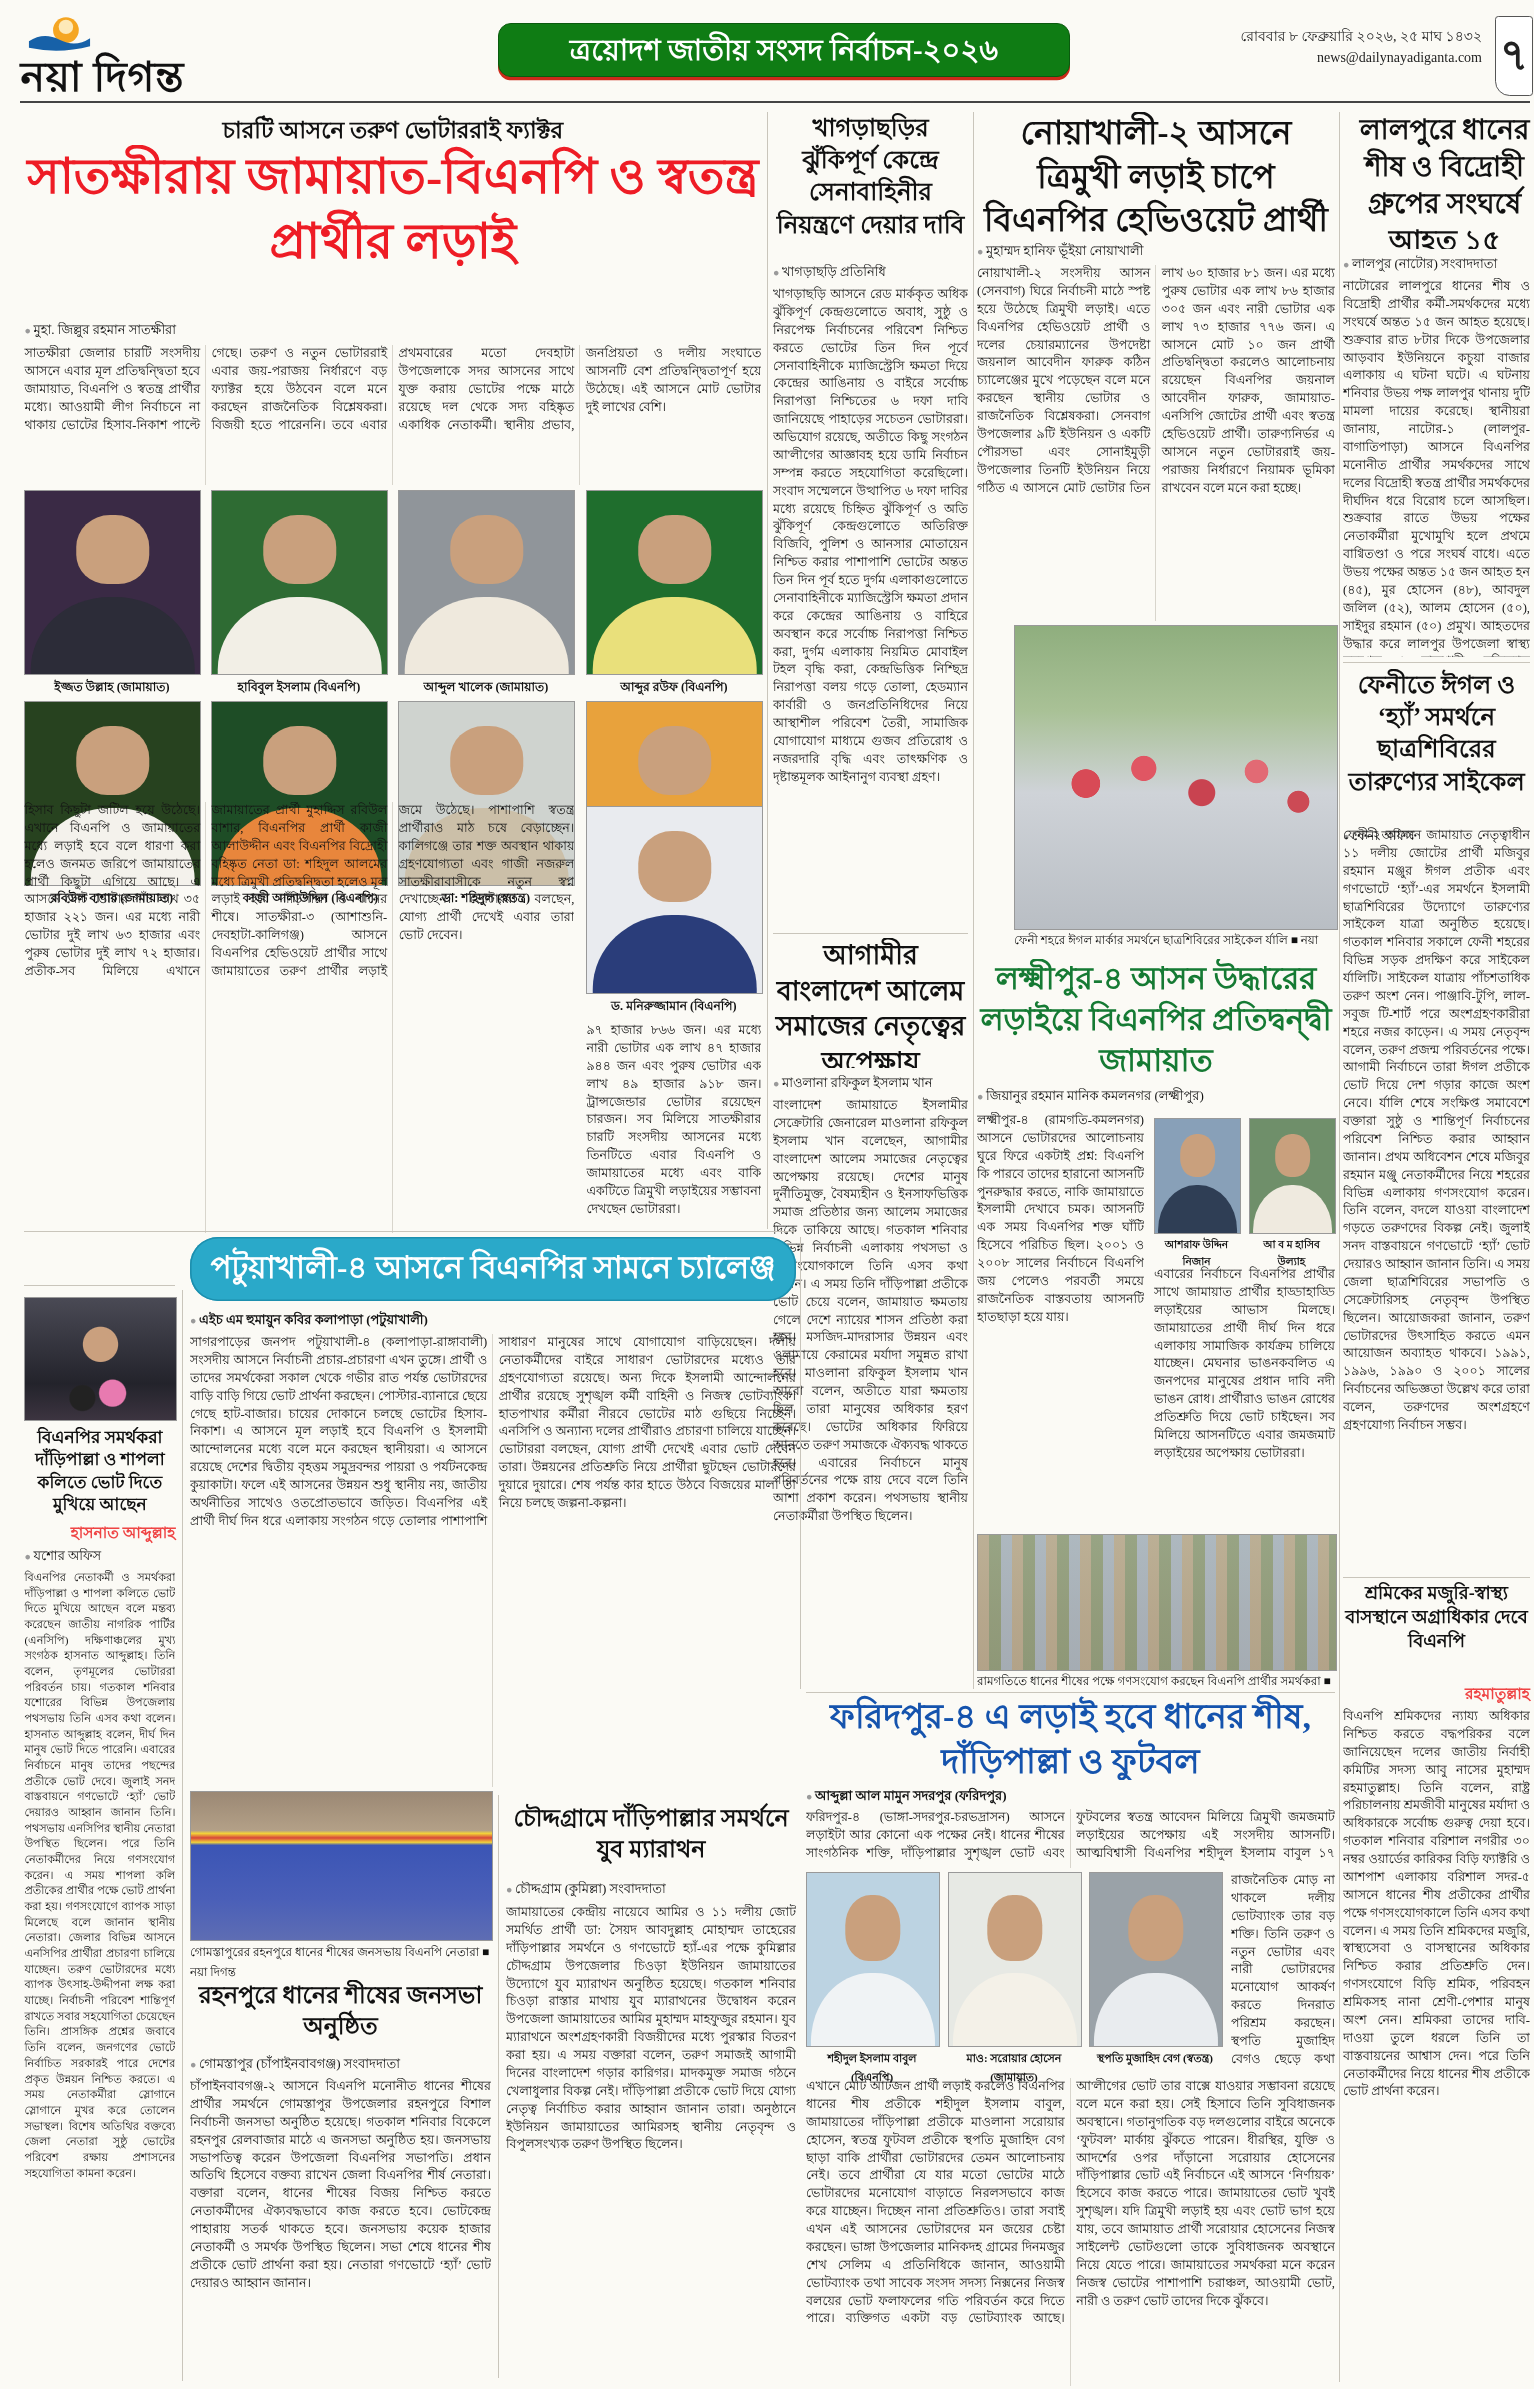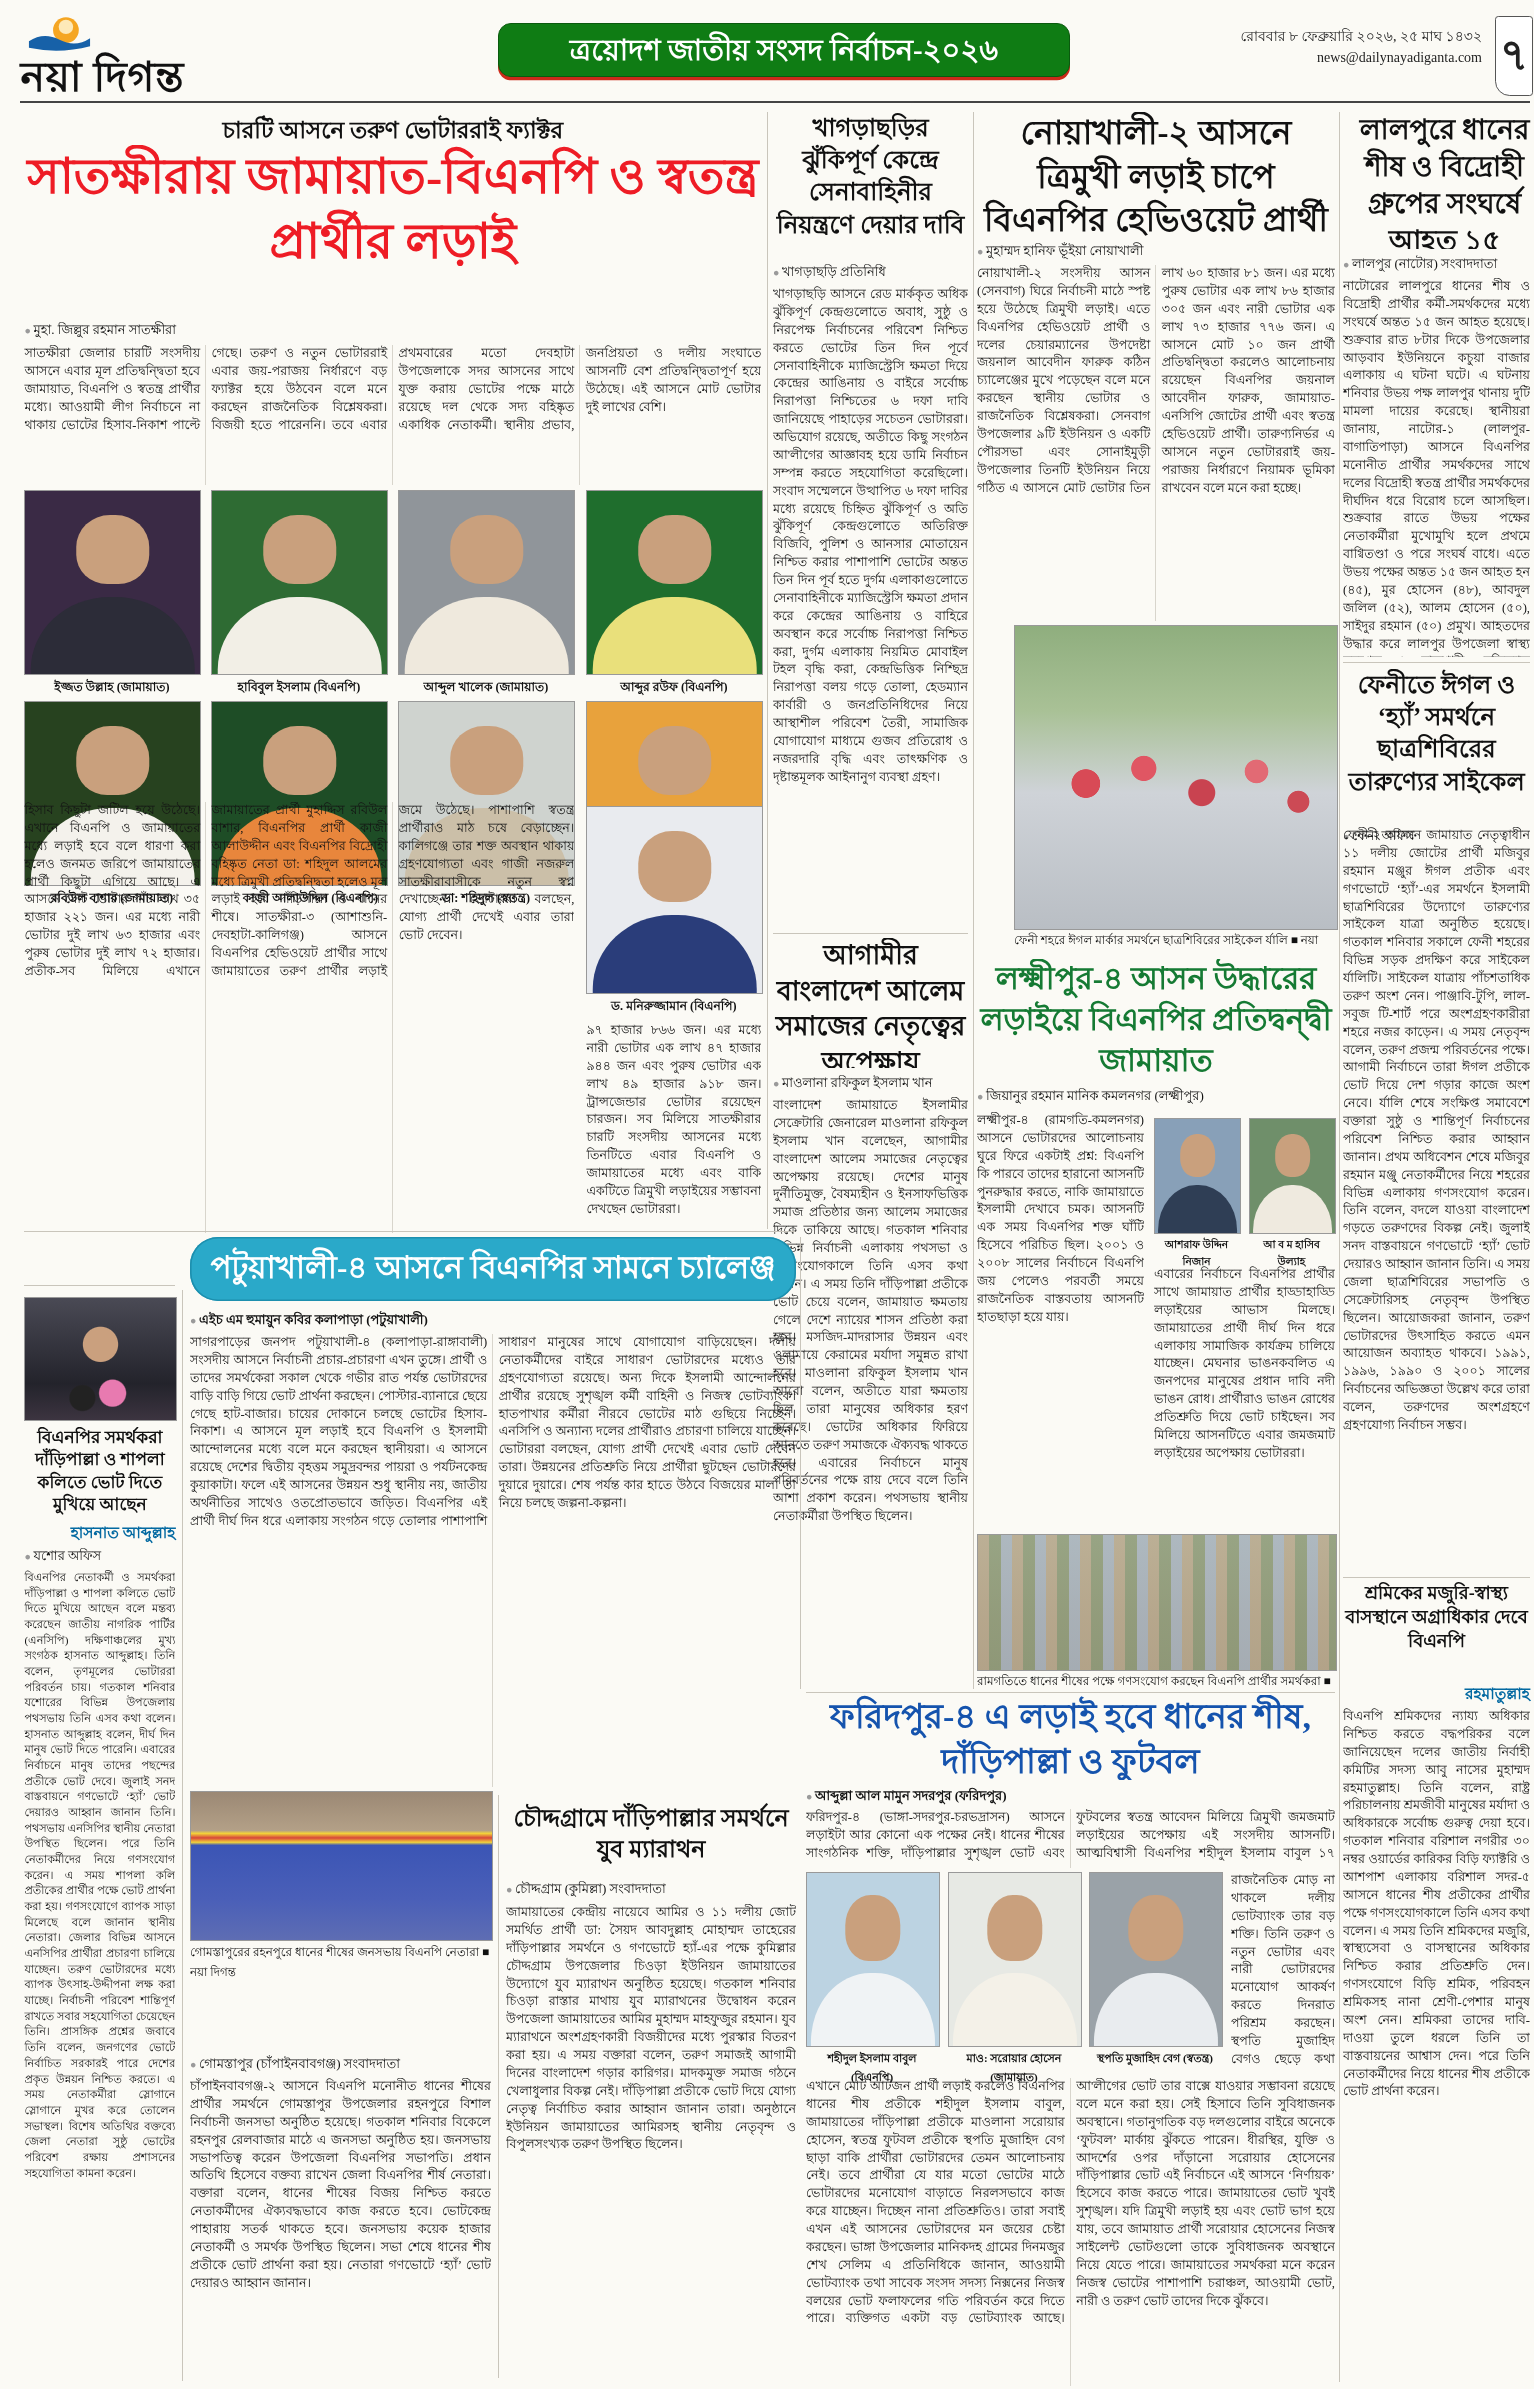--- a/index.html
+++ b/index.html
@@ -16,21 +16,21 @@
   .hdr-rule{border-bottom:2.4px double #444;}
   
   .kicker{font-weight:bold;color:#111;text-align:center;font-size:23px;}
   .hl{font-weight:bold;color:#111;line-height:1.32;overflow:hidden;}
   .hl.center{text-align:center;}
   .hl-red{color:#ee1c25;}
   .hl-green{color:#157a33;}
   .hl-blue{color:#1553ad;}
   .byline{font-size:13px;color:#111;overflow:hidden;white-space:nowrap;}
   .byline::before{content:"● ";color:#9a9a9a;font-size:10.6px;}
-  .author-line{font-size:15.5px;font-weight:bold;text-align:right;color:#0369a1;}
+  .author-line{font-size:15.5px;font-weight:bold;text-align:right;color:#ef4444;}
   .body-txt{font-size:12.6px;line-height:1.42;text-align:justify;color:#141414;overflow:hidden;}
   .body-txt.small{font-size:11.2px;line-height:1.4;}
   .cols-2{column-count:2;column-gap:11.4px;column-rule:0.8px solid #d8d5cc;}
   .cols-3{column-count:3;column-gap:11.4px;column-rule:0.8px solid #d8d5cc;}
   .cols-4{column-count:4;column-gap:11.4px;column-rule:0.8px solid #d8d5cc;}
   .caption{font-size:12.2px;font-weight:bold;color:#111;text-align:center;overflow:hidden;}
   .caption.left{text-align:left;font-weight:normal;font-size:11.8px;}
   .vrule{width:0;border-left:0.8px solid #c9c5bb;}
   .hrule{height:0;border-top:0.8px solid #c9c5bb;}
   
@@ -191,20 +191,21 @@
   </div>
 
   <div class="abs" style="left:190px;top:1233px;width:606px;height:1148px;">
     <div class="abs teal-box" style="left:0;top:4.1px;width:606px;height:64px;">পটুয়াখালী-৪ আসনে বিএনপির সামনে চ্যালেঞ্জ ইসলামী আন্দোলন</div>
     <div class="abs byline" style="left:0;top:77px;width:606px;font-weight:bold;">এইচ এম হুমায়ুন কবির কলাপাড়া (পটুয়াখালী)</div>
     <div class="abs body-txt cols-2" style="left:0;top:101px;width:606px;height:453px;">সাগরপাড়ের জনপদ পটুয়াখালী-৪ (কলাপাড়া-রাঙ্গাবালী) সংসদীয় আসনে নির্বাচনী প্রচার-প্রচারণা এখন তুঙ্গে। প্রার্থী ও তাদের সমর্থকেরা সকাল থেকে গভীর রাত পর্যন্ত ভোটারদের বাড়ি বাড়ি গিয়ে ভোট প্রার্থনা করছেন। পোস্টার-ব্যানারে ছেয়ে গেছে হাট-বাজার। চায়ের দোকানে চলছে ভোটের হিসাব-নিকাশ। এ আসনে মূল লড়াই হবে বিএনপি ও ইসলামী আন্দোলনের মধ্যে বলে মনে করছেন স্থানীয়রা। এ আসনে রয়েছে দেশের দ্বিতীয় বৃহত্তম সমুদ্রবন্দর পায়রা ও পর্যটনকেন্দ্র কুয়াকাটা। ফলে এই আসনের উন্নয়ন শুধু স্থানীয় নয়, জাতীয় অর্থনীতির সাথেও ওতপ্রোতভাবে জড়িত। বিএনপির এই প্রার্থী দীর্ঘ দিন ধরে এলাকায় সংগঠন গড়ে তোলার পাশাপাশি সাধারণ মানুষের সাথে যোগাযোগ বাড়িয়েছেন। দলীয় নেতাকর্মীদের বাইরে সাধারণ ভোটারদের মধ্যেও তার গ্রহণযোগ্যতা রয়েছে। অন্য দিকে ইসলামী আন্দোলনের প্রার্থীর রয়েছে সুশৃঙ্খল কর্মী বাহিনী ও নিজস্ব ভোটব্যাংক। হাতপাখার কর্মীরা নীরবে ভোটের মাঠ গুছিয়ে নিচ্ছেন। এনসিপি ও অন্যান্য দলের প্রার্থীরাও প্রচারণা চালিয়ে যাচ্ছেন। ভোটাররা বলছেন, যোগ্য প্রার্থী দেখেই এবার ভোট দেবেন তারা। উন্নয়নের প্রতিশ্রুতি নিয়ে প্রার্থীরা ছুটছেন ভোটারদের দুয়ারে দুয়ারে। শেষ পর্যন্ত কার হাতে উঠবে বিজয়ের মালা তা নিয়ে চলছে জল্পনা-কল্পনা।</div>
 
     <div class="abs scene" style="left:0;top:558px;width:301px;height:148px;background:
         linear-gradient(180deg,#9b8874 0%,#b3a087 26%,#f2d23a 28%,#d8453a 31%,#f2d23a 34%,#3b55b5 36%,#4a5fb8 72%,#5e6db3 100%);"></div>
     <div class="abs caption left" style="left:0;top:710px;width:301px;height:34px;">গোমস্তাপুরের রহনপুরে ধানের শীষের জনসভায় বিএনপি নেতারা ■ নয়া দিগন্ত</div>
+    <div class="abs hl center" style="left:0;top:747px;width:301px;height:70px;font-size:23.6px;">রহনপুরে ধানের শীষের জনসভা অনুষ্ঠিত</div>
     <div class="abs byline" style="left:0;top:821px;width:301px;">গোমস্তাপুর (চাঁপাইনবাবগঞ্জ) সংবাদদাতা</div>
     <div class="abs body-txt" style="left:0;top:845px;width:301px;height:300px;">চাঁপাইনবাবগঞ্জ-২ আসনে বিএনপি মনোনীত ধানের শীষের প্রার্থীর সমর্থনে গোমস্তাপুর উপজেলার রহনপুরে বিশাল নির্বাচনী জনসভা অনুষ্ঠিত হয়েছে। গতকাল শনিবার বিকেলে রহনপুর রেলবাজার মাঠে এ জনসভা অনুষ্ঠিত হয়। জনসভায় সভাপতিত্ব করেন উপজেলা বিএনপির সভাপতি। প্রধান অতিথি হিসেবে বক্তব্য রাখেন জেলা বিএনপির শীর্ষ নেতারা। বক্তারা বলেন, ধানের শীষের বিজয় নিশ্চিত করতে নেতাকর্মীদের ঐক্যবদ্ধভাবে কাজ করতে হবে। ভোটকেন্দ্র পাহারায় সতর্ক থাকতে হবে। জনসভায় কয়েক হাজার নেতাকর্মী ও সমর্থক উপস্থিত ছিলেন। সভা শেষে ধানের শীষ প্রতীকে ভোট প্রার্থনা করা হয়। নেতারা গণভোটে ‘হ্যাঁ’ ভোট দেয়ারও আহ্বান জানান।</div>
 
     <div class="abs vrule" style="left:308px;top:562px;height:583px;"></div>
     <div class="abs hl center" style="left:316px;top:570px;width:290px;height:72px;font-size:23.6px;">চৌদ্দগ্রামে দাঁড়িপাল্লার সমর্থনে যুব ম্যারাথন</div>
     <div class="abs byline" style="left:316px;top:646px;width:290px;">চৌদ্দগ্রাম (কুমিল্লা) সংবাদদাতা</div>
     <div class="abs body-txt" style="left:316px;top:671px;width:290px;height:474px;">জামায়াতের কেন্দ্রীয় নায়েবে আমির ও ১১ দলীয় জোট সমর্থিত প্রার্থী ডা: সৈয়দ আবদুল্লাহ মোহাম্মদ তাহেরের দাঁড়িপাল্লার সমর্থনে ও গণভোটে হ্যাঁ-এর পক্ষে কুমিল্লার চৌদ্দগ্রাম উপজেলার চিওড়া ইউনিয়ন জামায়াতের উদ্যোগে যুব ম্যারাথন অনুষ্ঠিত হয়েছে। গতকাল শনিবার চিওড়া রাস্তার মাথায় যুব ম্যারাথনের উদ্বোধন করেন উপজেলা জামায়াতের আমির মুহাম্মদ মাহফুজুর রহমান। যুব ম্যারাথনে অংশগ্রহণকারী বিজয়ীদের মধ্যে পুরস্কার বিতরণ করা হয়। এ সময় বক্তারা বলেন, তরুণ সমাজই আগামী দিনের বাংলাদেশ গড়ার কারিগর। মাদকমুক্ত সমাজ গঠনে খেলাধুলার বিকল্প নেই। দাঁড়িপাল্লা প্রতীকে ভোট দিয়ে যোগ্য নেতৃত্ব নির্বাচিত করার আহ্বান জানান তারা। অনুষ্ঠানে ইউনিয়ন জামায়াতের আমিরসহ স্থানীয় নেতৃবৃন্দ ও বিপুলসংখ্যক তরুণ উপস্থিত ছিলেন।</div>
   </div>
 
   <div class="abs" style="left:806px;top:1695px;width:529px;height:690px;">

